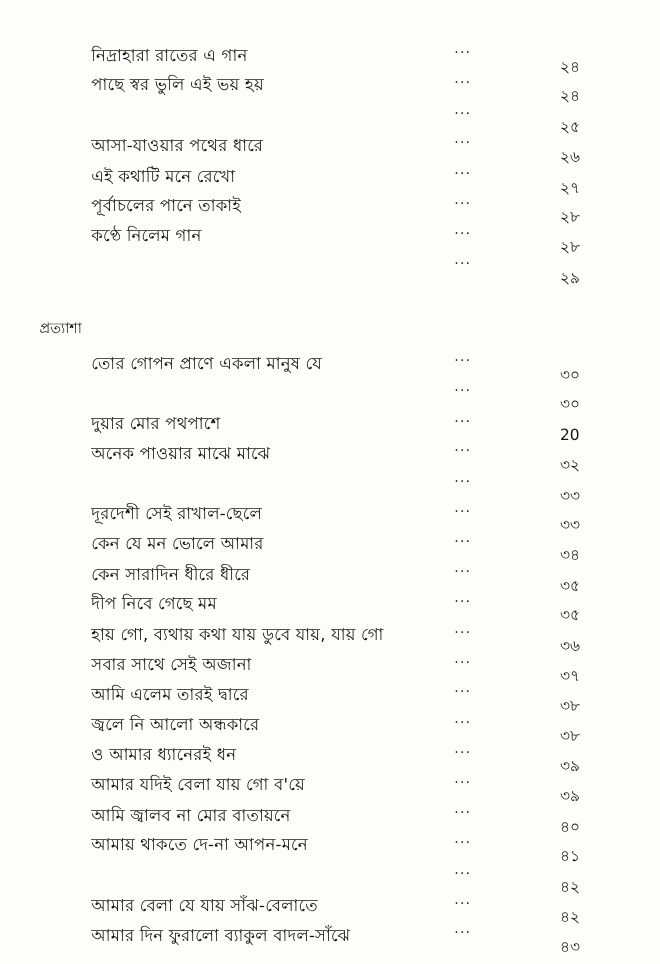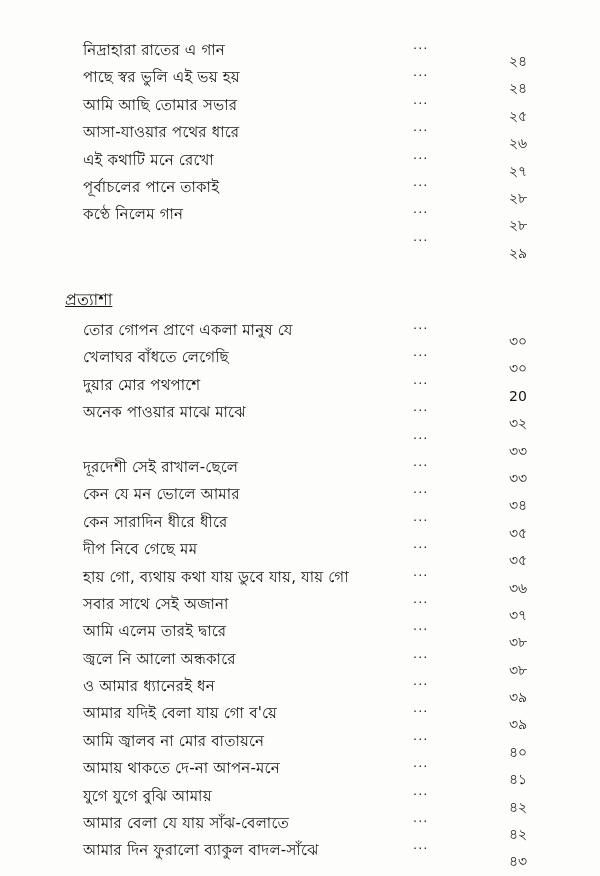--- a/index.html
+++ b/index.html
@@ -54,26 +54,25 @@
       position: absolute;
       left: 509px;
       top: 0;
       font-size: 14px;
       line-height: 20px;
       white-space: nowrap;
       margin-top: 11px;
     }
     .section-heading {
       position: absolute;
-      left: 65px;
+      left: 36px;
       top: 289px;
-      font-size: 16px;
+      font-size: 13px;
       line-height: 22px;
       white-space: nowrap;
-      text-decoration: underline;
     }
     #section1 { top: 40px; }
     #section2 { top: 320px; }
   </style>
 </head>
 <body>
 
 <div class="page">
 
   <div class="toc-list" id="section1">
@@ -81,21 +80,20 @@
       <span class="toc-title">নিদ্রাহারা রাতের এ গান</span>
       <span class="toc-dots">···</span>
       <span class="toc-page">২৪</span>
     </div>
     <div class="toc-row">
       <span class="toc-title">পাছে   স্বর ভুলি এই ভয় হয়</span>
       <span class="toc-dots">···</span>
       <span class="toc-page">২৪</span>
     </div>
     <div class="toc-row">
-      <span class="toc-title">আমি আছি তোমার সভার</span>
       <span class="toc-dots">···</span>
       <span class="toc-page">২৫</span>
     </div>
     <div class="toc-row">
       <span class="toc-title">আসা-যাওয়ার পথের ধারে</span>
       <span class="toc-dots">···</span>
       <span class="toc-page">২৬</span>
     </div>
     <div class="toc-row">
       <span class="toc-title">এই কথাটি মনে রেখো</span>
@@ -120,21 +118,20 @@
 
   <div class="section-heading">প্রত্যাশা</div>
 
   <div class="toc-list" id="section2">
     <div class="toc-row">
       <span class="toc-title">তোর   গোপন প্রাণে একলা মানুষ যে</span>
       <span class="toc-dots">···</span>
       <span class="toc-page">৩০</span>
     </div>
     <div class="toc-row">
-      <span class="toc-title">খেলাঘর বাঁধতে লেগেছি</span>
       <span class="toc-dots">···</span>
       <span class="toc-page">৩০</span>
     </div>
     <div class="toc-row">
       <span class="toc-title">দুয়ার মোর পথপাশে</span>
       <span class="toc-dots">···</span>
       <span class="toc-page">20</span>
     </div>
     <div class="toc-row">
       <span class="toc-title">অনেক পাওয়ার মাঝে মাঝে</span>
@@ -199,21 +196,20 @@
       <span class="toc-title">আমি   জ্বালব না মোর বাতায়নে</span>
       <span class="toc-dots">···</span>
       <span class="toc-page">৪০</span>
     </div>
     <div class="toc-row">
       <span class="toc-title">আমায়   থাকতে দে-না আপন-মনে</span>
       <span class="toc-dots">···</span>
       <span class="toc-page">৪১</span>
     </div>
     <div class="toc-row">
-      <span class="toc-title">যুগে যুগে বুঝি আমায়</span>
       <span class="toc-dots">···</span>
       <span class="toc-page">৪২</span>
     </div>
     <div class="toc-row">
       <span class="toc-title">আমার   বেলা যে যায় সাঁঝ-বেলাতে</span>
       <span class="toc-dots">···</span>
       <span class="toc-page">৪২</span>
     </div>
     <div class="toc-row">
       <span class="toc-title">আমার   দিন ফুরালো ব্যাকুল বাদল-সাঁঝে</span>

